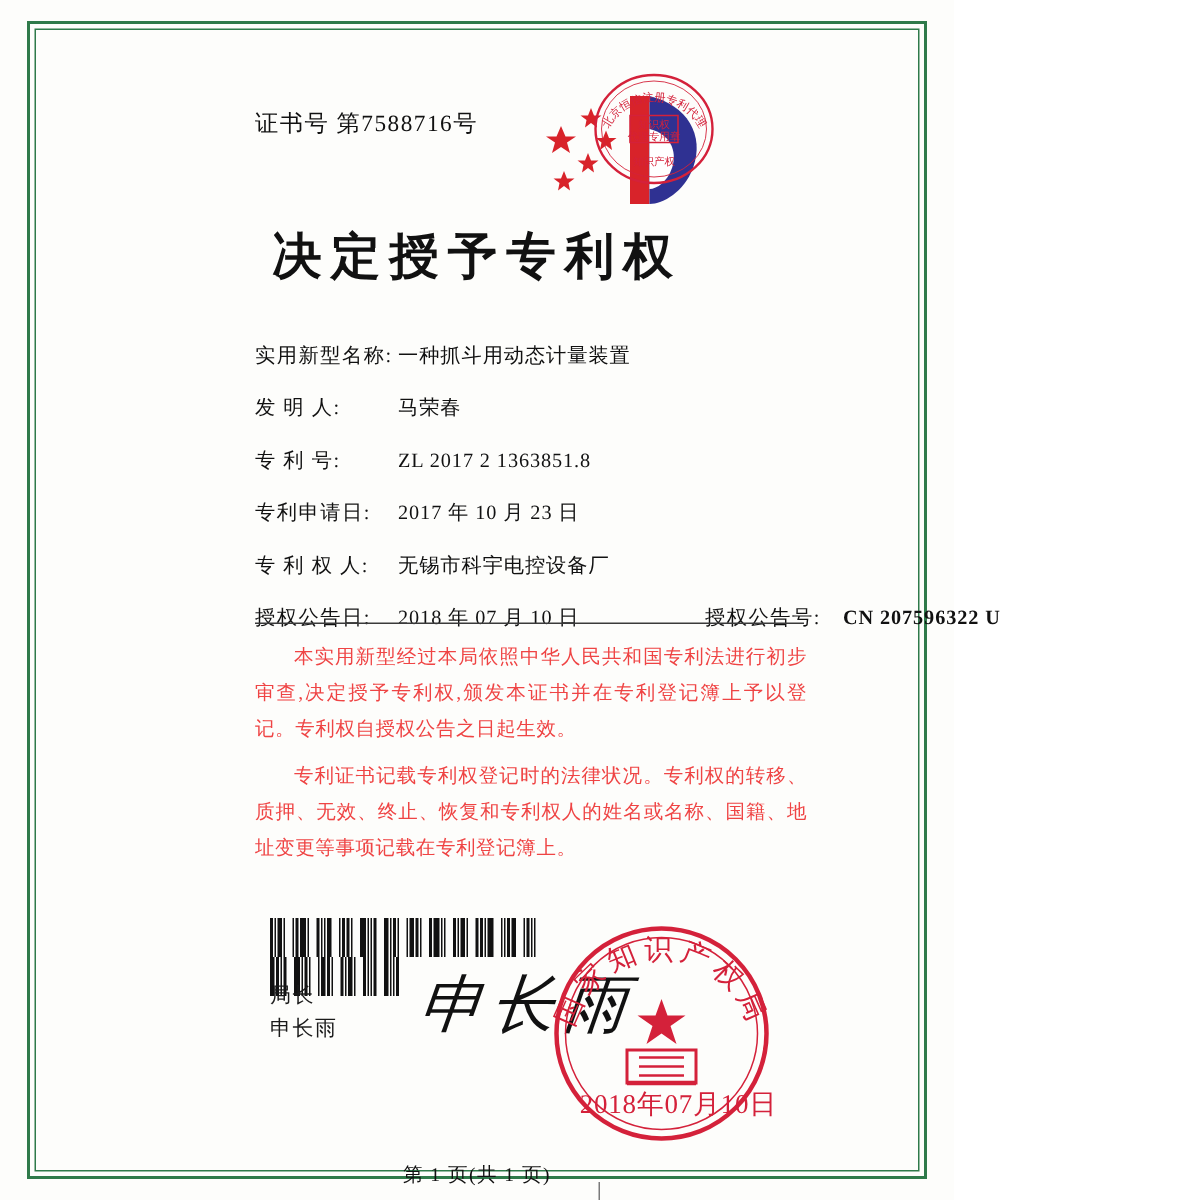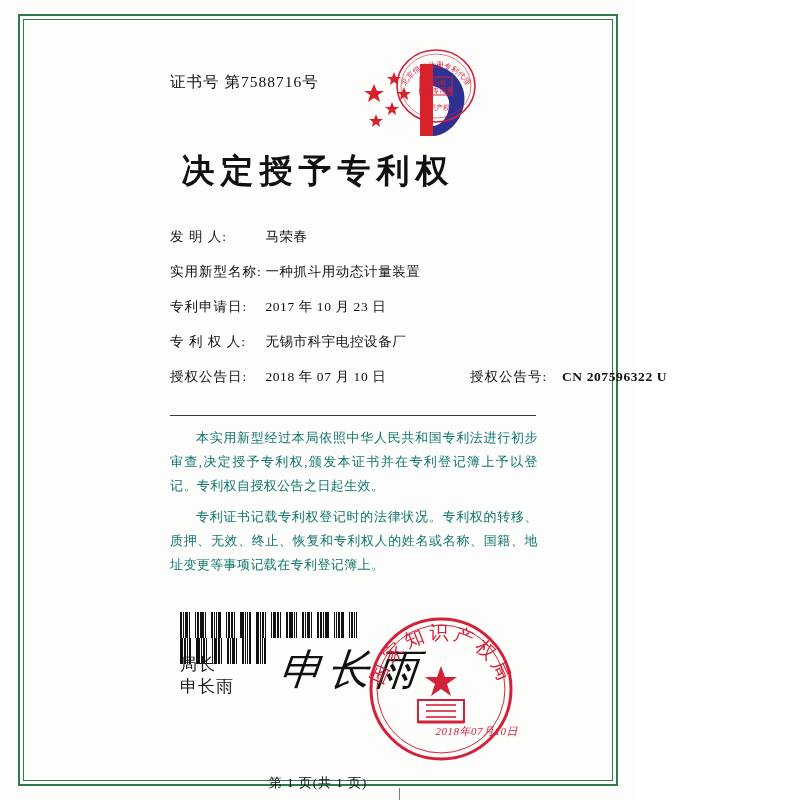--- a/index.html
+++ b/index.html
@@ -135,21 +135,21 @@
 
   
   .paragraphs {
     position: absolute;
     left: 130px;
     right: 58px;
     top: 392px;
     font-size: 13px;
     line-height: 24px;
     text-align: justify;
-    color: #0f766e;
+    color: #ef4444;
   }
   .paragraphs p {
     margin: 0 0 7px 0;
     text-indent: 26px;
     letter-spacing: 0.4px;
   }
 
   
   .barcode {
     position: absolute;
@@ -164,21 +164,21 @@
     height: 26px;
     margin-right: 1px;
     vertical-align: top;
   }
 
   
   .sig-label {
     position: absolute;
     left: 140px;
     top: 620px;
-    font-size: 17px;
+    font-size: 14px;
     line-height: 22px;
     letter-spacing: 1px;
   }
   .sig-hand {
     position: absolute;
     left: 240px;
     top: 608px;
     font-size: 42px;
     font-family: "Liberation Serif", serif;
     font-style: italic;
@@ -192,24 +192,23 @@
     position: absolute;
     right: 80px;
     top: 580px;
     width: 150px;
     height: 150px;
   }
   .stamp-date {
     position: absolute;
     right: 78px;
     top: 690px;
-    font-size: 11px;
+    font-size: 18px;
     color: #d4213a;
     letter-spacing: 0.5px;
-    font-style: italic;
   }
 
   .page-footer {
     position: absolute;
     left: 0;
     right: 0;
     top: 740px;
     text-align: center;
     font-size: 13px;
     letter-spacing: 1px;
@@ -262,26 +261,30 @@
         <text x="42" y="41" font-size="7" fill="#d4213a" text-anchor="middle" font-family="'Liberation Serif',serif">知识权</text>
         <text x="42" y="49" font-size="7" fill="#d4213a" text-anchor="middle" font-family="'Liberation Serif',serif">代理专用章</text>
         <text x="42" y="66" font-size="7" fill="#d4213a" text-anchor="middle" font-family="'Liberation Serif',serif">知识产权</text>
       </svg>
     </div>
 
     <div class="title">决定授予专利权</div>
 
     <div class="fields">
       <div class="field-row">
+        <span class="field-label">实用新型名称:</span>
+        <span class="field-value">一种抓斗用动态计量装置</span>
+      </div>
+      <div class="field-row">
         <span class="field-label">发 明 人:</span>
         <span class="field-value">马荣春</span>
       </div>
       <div class="field-row">
-        <span class="field-label">实用新型名称:</span>
-        <span class="field-value">一种抓斗用动态计量装置</span>
+        <span class="field-label">专 利 号:</span>
+        <span class="field-value">ZL 2017 2 1363851.8</span>
       </div>
       <div class="field-row">
         <span class="field-label">专利申请日:</span>
         <span class="field-value">2017 年 10 月 23 日</span>
       </div>
       <div class="field-row">
         <span class="field-label">专 利 权 人:</span>
         <span class="field-value">无锡市科宇电控设备厂</span>
       </div>
       <div class="field-row">

